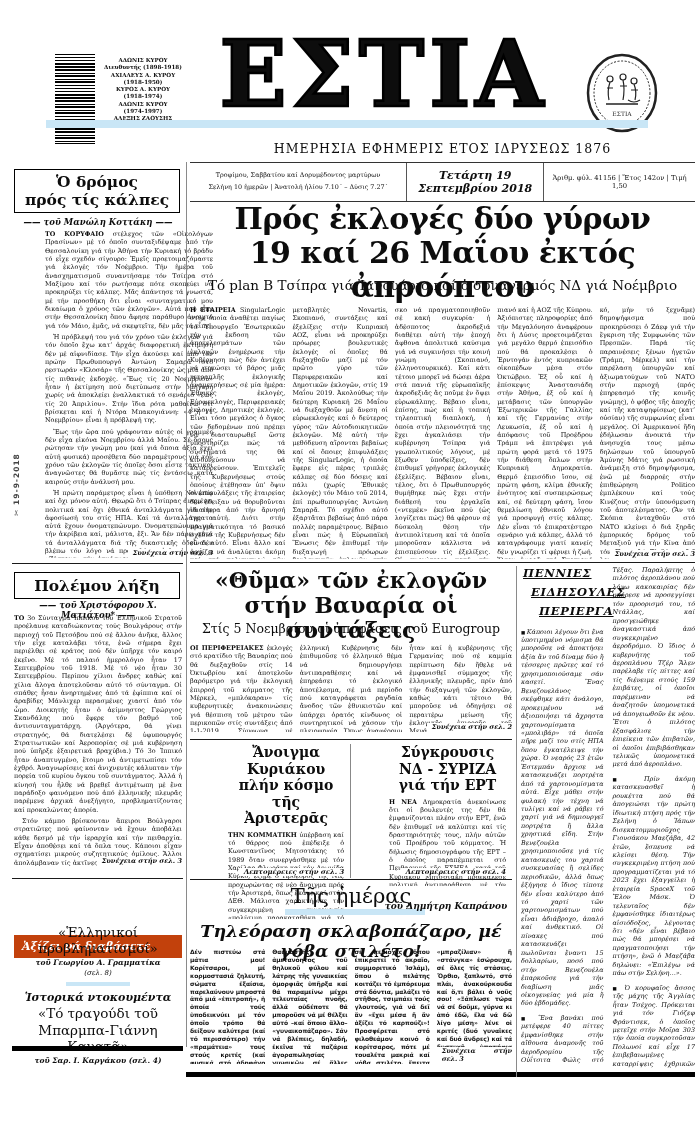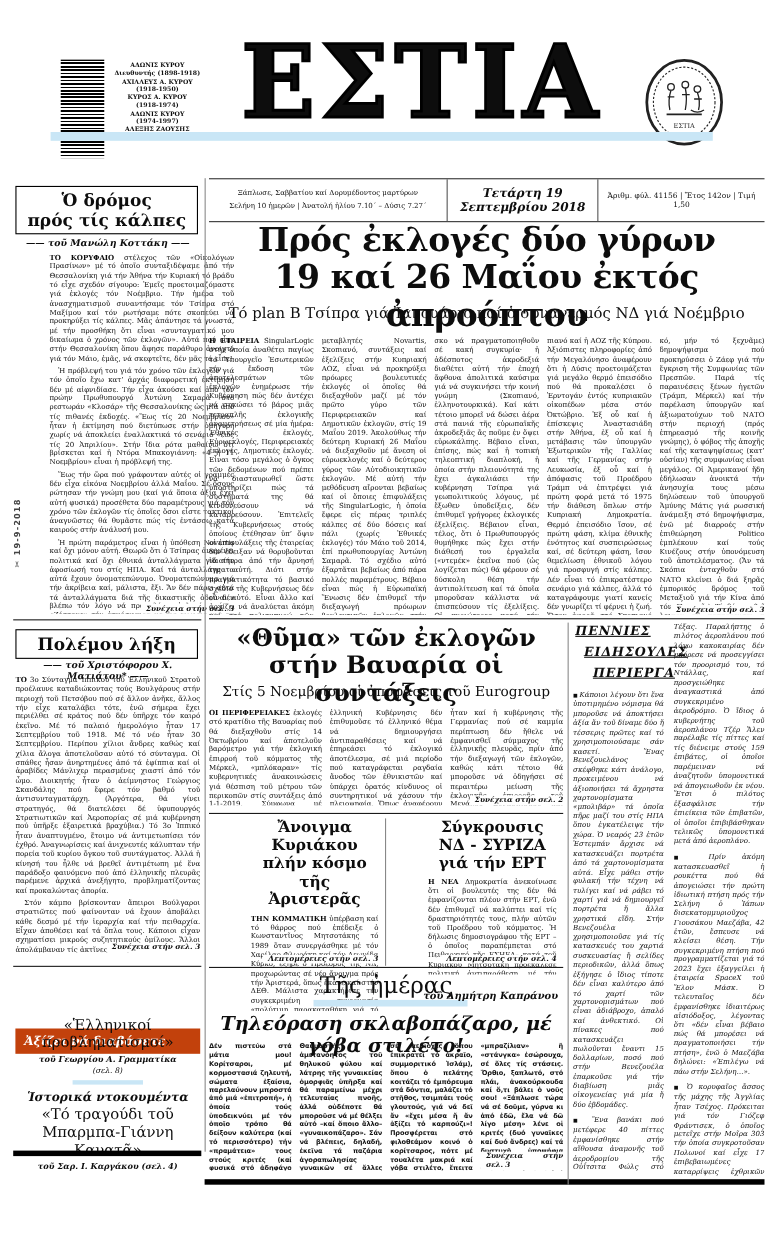--- a/index.html
+++ b/index.html
@@ -134,24 +134,25 @@
       <path d="M26 30 q-3 9 -1 18 M23 36 h6" fill="none" stroke="#222" stroke-width="1.2"></path>
       <circle cx="39" cy="25" r="3" fill="none" stroke="#222" stroke-width="1.2"></circle>
       <path d="M39 28 q2 9 0 20 M36 34 h7" fill="none" stroke="#222" stroke-width="1.2"></path>
       <circle cx="50" cy="29" r="3" fill="none" stroke="#222" stroke-width="1.2"></circle>
       <path d="M50 32 q3 8 1 16 M47 38 h7 M44 48 q6 4 12 0" fill="none" stroke="#222" stroke-width="1.2"></path>
       <path d="M22 52 h32" stroke="#222" stroke-width="1.5"></path>
       <text x="38" y="64" font-size="6" text-anchor="middle" fill="#222">ΕΣΤΙΑ</text>
     </svg>
   </div>
   <div class="abs" id="bluebar"></div>
+  <div class="abs" id="tagline">ΗΜΕΡΗΣΙΑ ΕΦΗΜΕΡΙΣ  ΕΤΟΣ ΙΔΡΥΣΕΩΣ 1876</div>
 
   <div class="abs" id="infobar">
     <div class="ib1">
-      <div>Ξάπλωσε, Σαββατίου καί Δορυμέδοντος μαρτύρων</div>
+      <div>Τροφίμου, Σαββατίου καί Δορυμέδοντος μαρτύρων</div>
       <div>Σελήνη 10 ἡμερῶν | Ἀνατολή ἡλίου 7.10΄ – Δύσις 7.27΄</div>
     </div>
     <div class="ib2">
       <div>Τετάρτη 19 Σεπτεμβρίου 2018</div>
     </div>
     <div class="ib3">
       <div>Ἀριθμ. φύλ. 41156 | Ἔτος 142ον | Τιμή 1,50</div>
     </div>
   </div>
 

